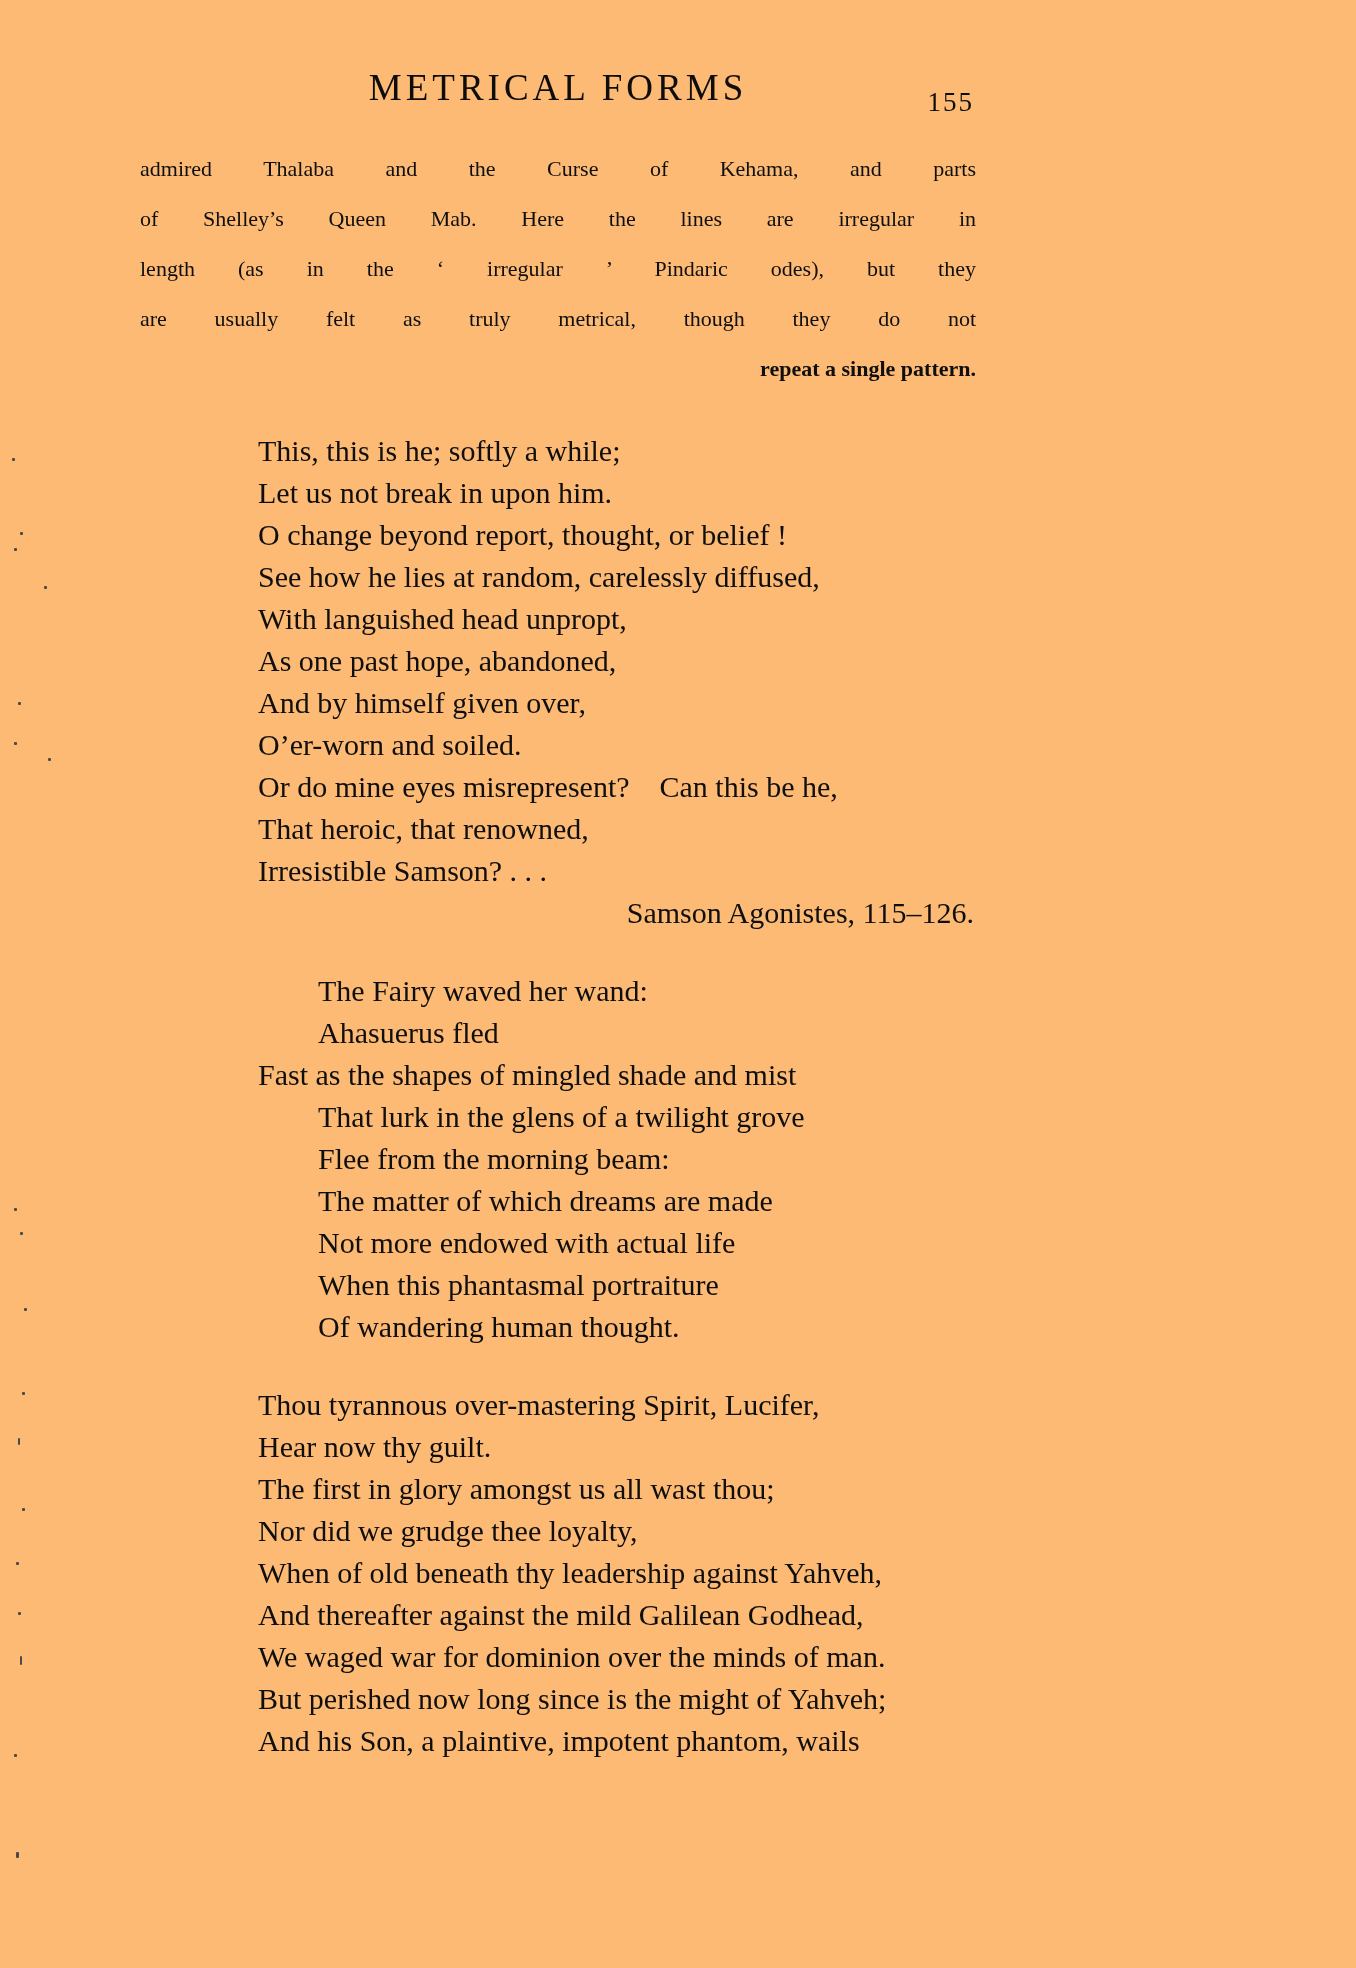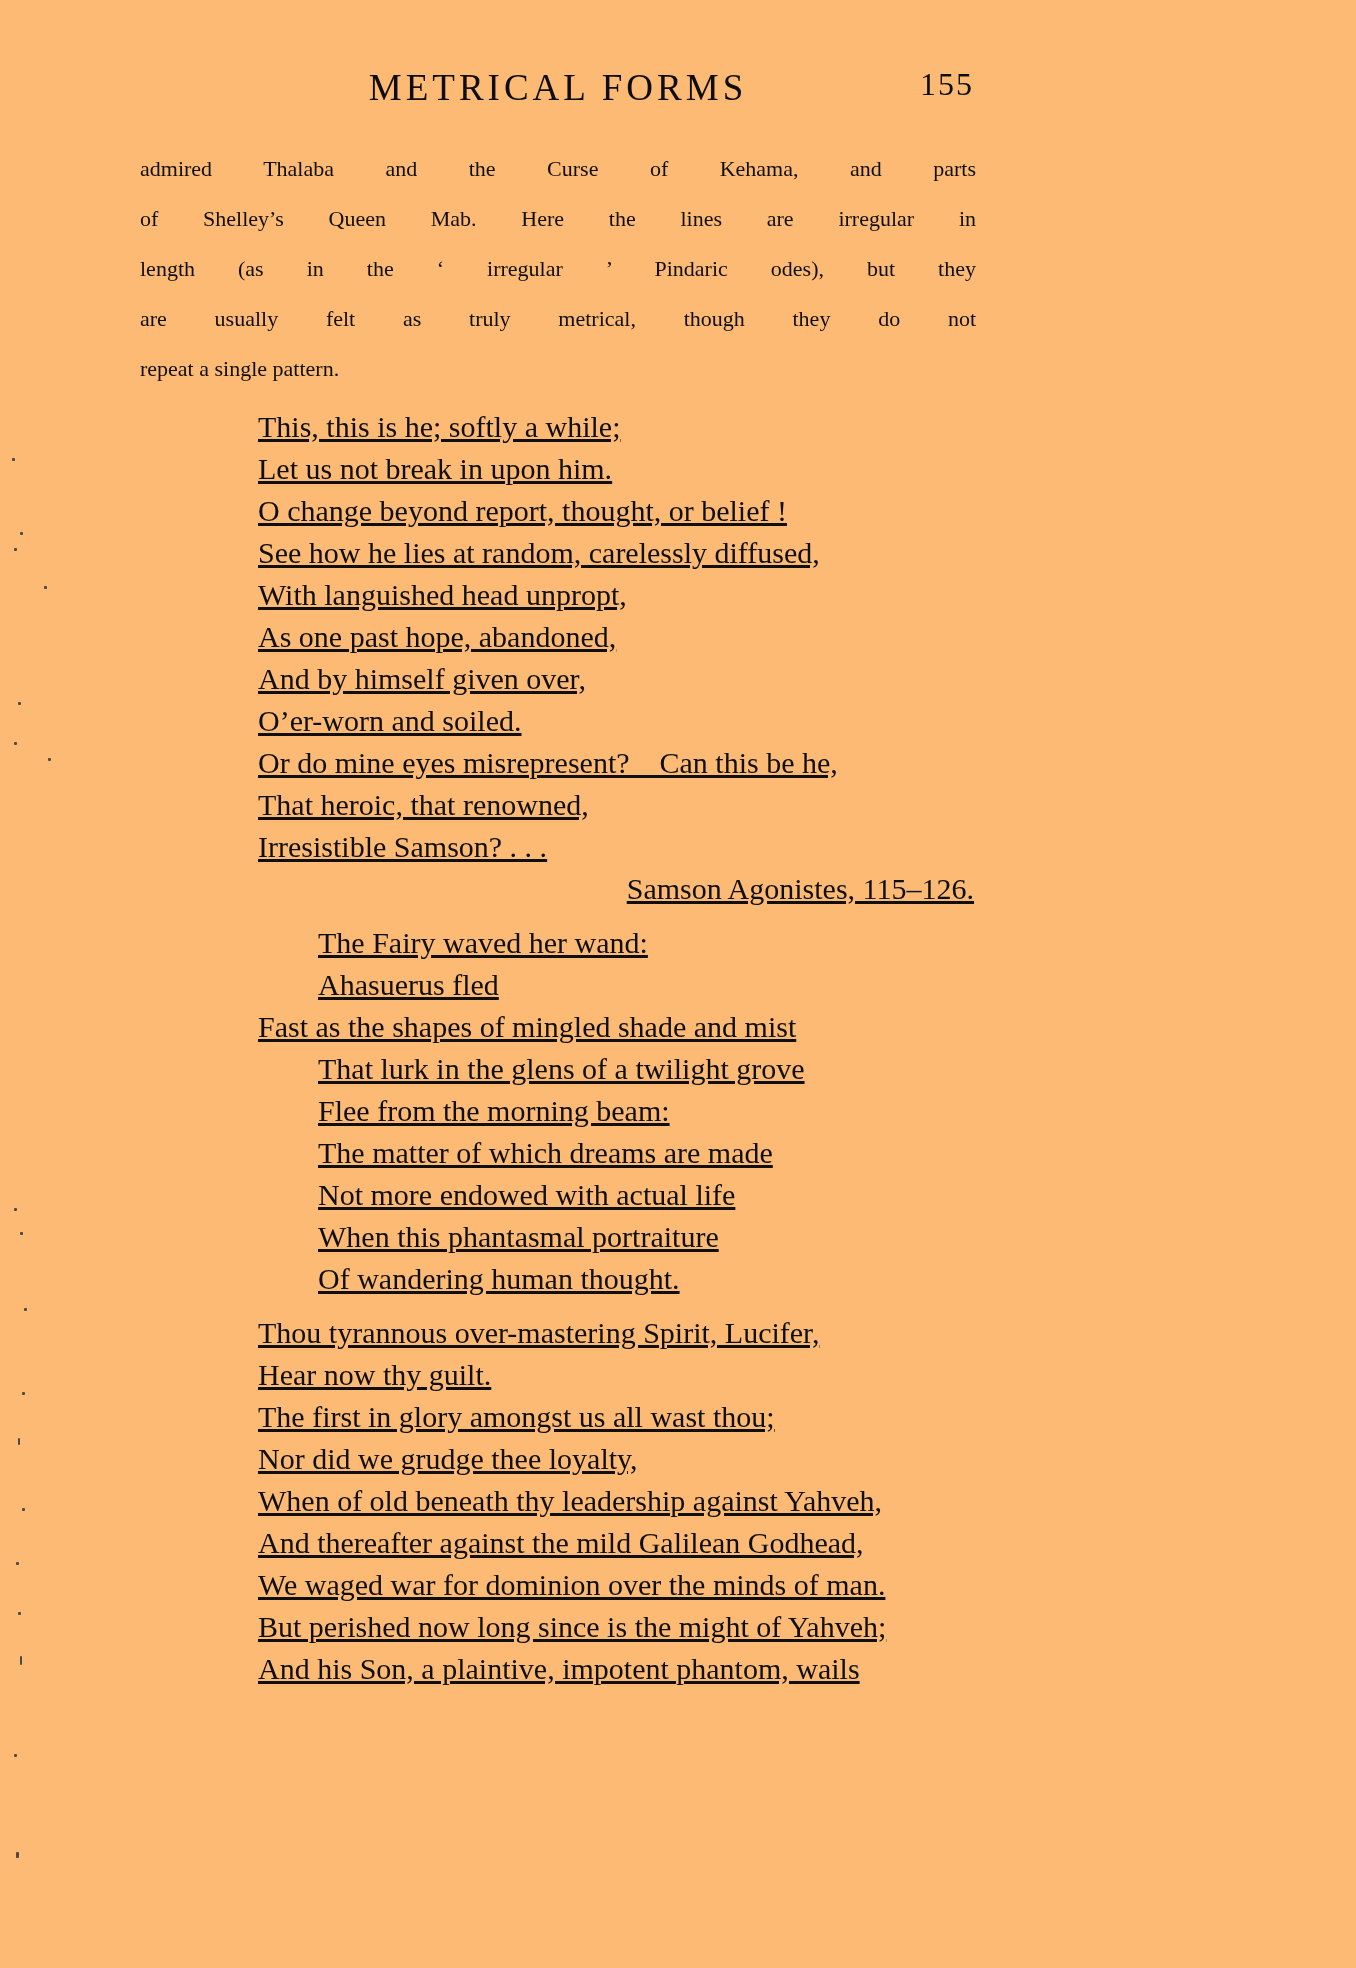--- a/index.html
+++ b/index.html
@@ -29,45 +29,45 @@
   .running-head {
     text-align: center;
     font-size: 37px;
     letter-spacing: 4px;
     white-space: nowrap;
     color: #0d0d0d;
   }
   .page-number {
     position: absolute;
     right: 2px;
-    top: 0;
-    font-size: 32px;
+    top: 21px;
+    font-size: 27px;
     letter-spacing: 2px;
     color: #0d0d0d;
   }
   .intro {
     margin-top: 26px;
     font-size: 22px;
     line-height: 50px;
     color: #0f0f0f;
   }
   .intro .jline {
     text-align: justify;
     text-align-last: justify;
   }
   .intro .lastline {
-    text-align: left;
+    text-align: right;
+    font-weight: bold;
   }
   .poem {
-    margin-top: 12px;
+    margin-top: 36px;
     padding-left: 118px;
     font-size: 30px;
     line-height: 42px;
     color: #0f0f0f;
-    text-decoration: underline;
   }
   .poem .vline {
     white-space: pre-wrap;
   }
   .poem .indent {
     padding-left: 60px;
   }
   .attribution {
     text-align: right;
     white-space: pre-wrap;

